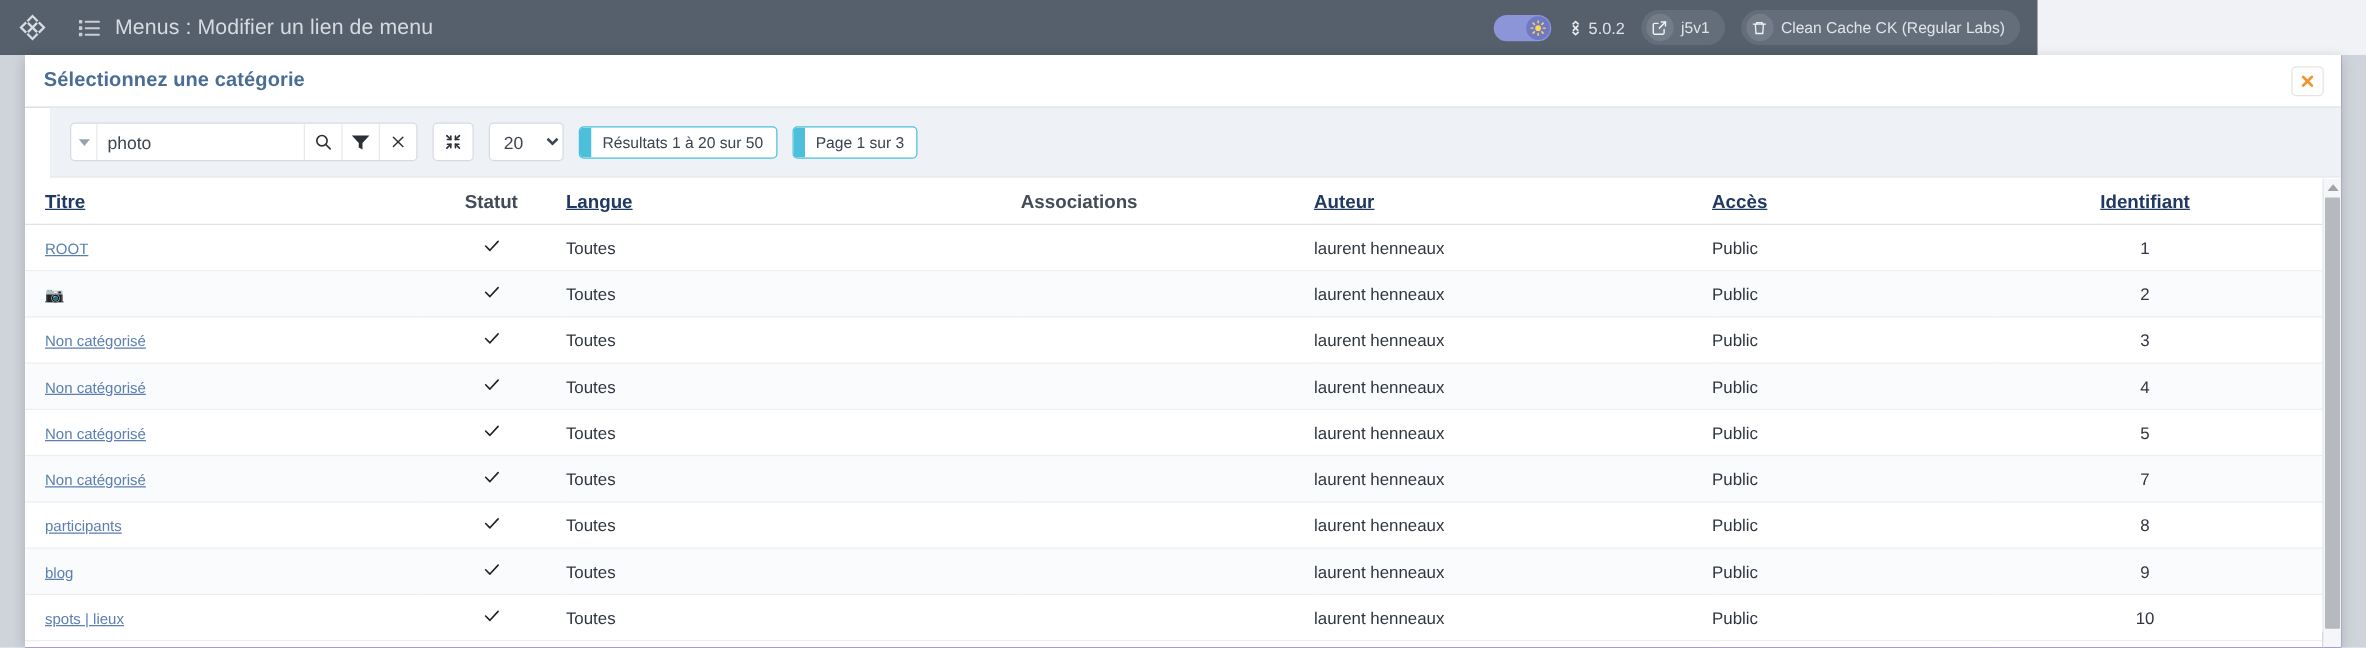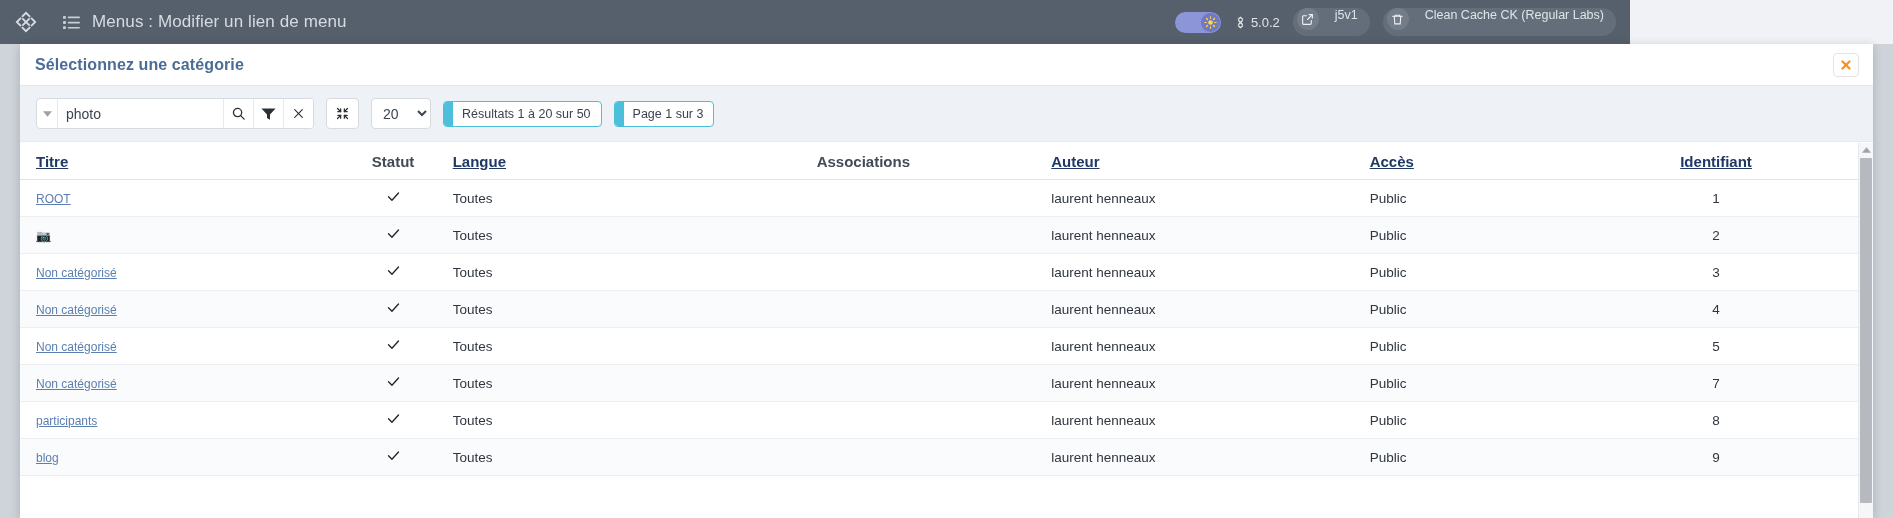--- a/index.html
+++ b/index.html
@@ -73,22 +73,22 @@
     color: #dfe3e8;
     font-size: 13px;
     white-space: nowrap;
   }
   .version-chip .jicon { color: #e9ecef; display: inline-flex; }
   .pill-btn {
     height: 28px;
     border-radius: 14px;
     background: #646e7a;
     display: flex;
-    align-items: flex-start;
-    gap: 16px;
+    align-items: center;
+    gap: 6px;
     padding: 0 12px 0 4px;
     color: #dfe4e9;
     font-size: 12.5px;
     white-space: nowrap;
   }
   .pill-btn .circ {
     width: 22px; height: 22px;
     border-radius: 50%;
     background: #737d89;
     display: flex; align-items: center; justify-content: center;
@@ -131,20 +131,21 @@
     display: flex; align-items: center; justify-content: center;
     color: #f0932b;
     font-size: 13px;
     line-height: 1;
   }
 
   .modal-body {
     position: relative;
     height: 420px;
     background: #fff;
+    padding-left: 20px;
   }
 
   
   .toolbar {
     height: 56px;
     background: #eef1f5;
     display: flex;
     align-items: center;
     padding: 0 0 0 16px;
     gap: 12px;
@@ -555,20 +556,31 @@
               <td class="c-title"><span class="ttl-link">blog</span></td>
               <td class="c-status"><span class="check"><svg width="15" height="15" viewBox="0 0 24 24" fill="none" stroke="currentColor" stroke-width="2.1" stroke-linecap="round" stroke-linejoin="round">
                     <path d="M4 12.5 L9.5 18 L20 6.5"></path>
                   </svg></span></td>
               <td class="c-lang">Toutes</td>
               <td class="c-assoc"></td>
               <td class="c-author">laurent henneaux</td>
               <td class="c-access">Public</td>
               <td class="c-id">9</td>
             </tr>
+            <tr>
+              <td class="c-title"><span class="ttl-link">spots | lieux</span></td>
+              <td class="c-status"><span class="check"><svg width="15" height="15" viewBox="0 0 24 24" fill="none" stroke="currentColor" stroke-width="2.1" stroke-linecap="round" stroke-linejoin="round">
+                    <path d="M4 12.5 L9.5 18 L20 6.5"></path>
+                  </svg></span></td>
+              <td class="c-lang">Toutes</td>
+              <td class="c-assoc"></td>
+              <td class="c-author">laurent henneaux</td>
+              <td class="c-access">Public</td>
+              <td class="c-id">10</td>
+            </tr>
           </tbody>
       </table>
     </div>
 
     <div class="vscroll">
       <div class="arrow-up">
         <svg width="9" height="6" viewBox="0 0 10 6" fill="currentColor">
             <path d="M5 0 L10 6 L0 6 Z"></path>
           </svg>
       </div>

